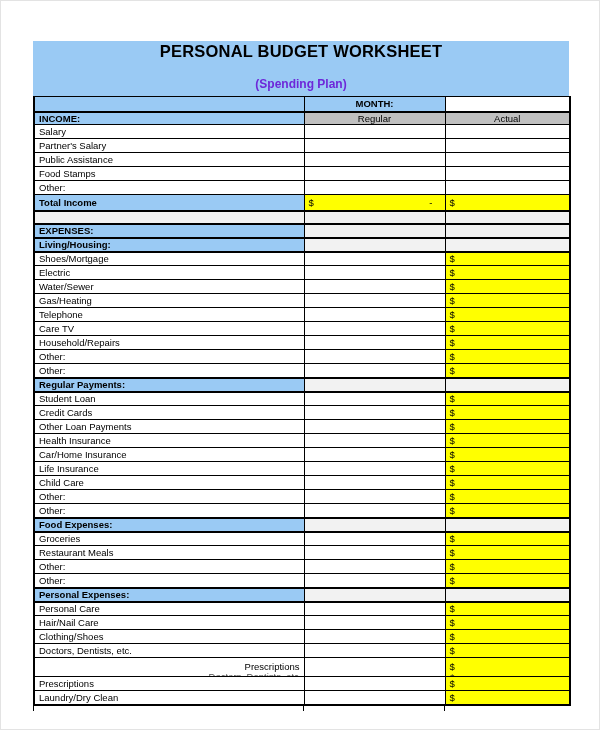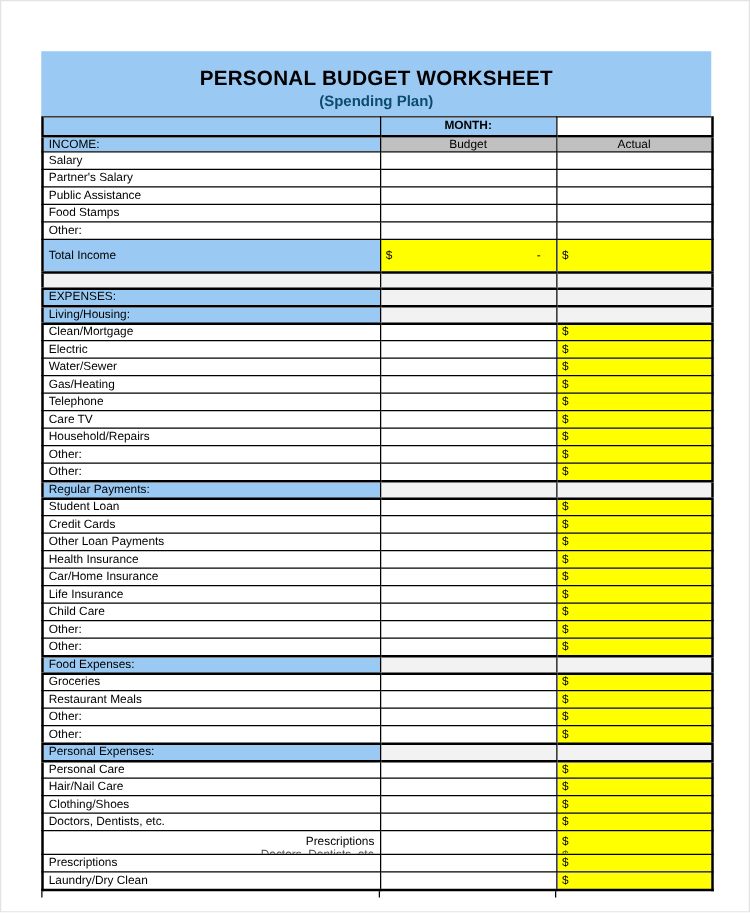--- a/index.html
+++ b/index.html
@@ -1,42 +1,42 @@
 <!DOCTYPE html>
 <html style="--blue: #9ACAF4; --gray: #C0C0C0; --fill: #F2F2F2; --yellow: #FFFF00;"><head>
 <meta charset="utf-8">
 <style>
   * { box-sizing: border-box; }
   html,body { margin:0; padding:0; background:#fff; }
   body { font-family:"Liberation Sans", sans-serif; }
   .page { width:600px; height:730px; position:relative; background:#ffffff; border:1px solid #e3e3e3; overflow:hidden; }
   .sheet { position:absolute; left:32px; top:40px; width:536px; }
 
-  .title-block { background:var(--blue,#9ACAF4); text-align:center; padding:12px 0 5px; }
+  .title-block { background:var(--blue,#9ACAF4); text-align:center; padding:0 0 5px; }
   .title { font-size:16.5px; font-weight:700; color:#000; letter-spacing:.2px; line-height:20px; }
-  .subtitle { font-size:12px; font-weight:700; color:#0c4a6e; margin-top:1px; line-height:14px; }
+  .subtitle { font-size:12px; font-weight:700; color:#6d28d9; margin-top:16px; line-height:14px; }
 
   table.grid { width:536px; border-collapse:collapse; table-layout:fixed;
                border:2px solid #000; border-top-width:1px; }
   td { border:1px solid #000; font-size:9.5px; line-height:11px; color:#000;
        padding:0 4px; vertical-align:middle; overflow:hidden; white-space:nowrap; }
 
   tr.month-row  { height:15px; }
   tr.colhead-row{ height:13px; }
   tr.colhead-row td { border-top-width:2px; }
   tr.r          { height:14px; }
-  tr.total-row  { height:26px; }
+  tr.total-row  { height:16px; }
   tr.total-row td { border-bottom-width:2px; }
   tr.spacer-row { height:13px; }
   tr.sec-row    { height:14px; }
   tr.sec-row td { border-top-width:2px; border-bottom-width:2px; }
   tr.glitch-row { height:19px; }
 
   .c-blue   { background:var(--blue,#9ACAF4); }
-  .c-sec    { background:var(--blue,#9ACAF4); font-weight:400; text-align:left; }
+  .c-sec    { background:var(--blue,#9ACAF4); font-weight:700; text-align:left; }
   .c-gray   { background:var(--gray,#C0C0C0); text-align:center; }
   .c-fill   { background:var(--fill,#F2F2F2); }
   .c-input  { background:#ffffff; }
   .c-label  { background:#ffffff; text-align:left; }
   .c-yellow { background:var(--yellow,#FFFF00); text-align:left; }
 
   .month-label { text-align:center; font-weight:700; }
   .total-budget .cur { float:left; }
   .total-budget .val { float:right; padding-right:8px; }
 
@@ -70,21 +70,21 @@
           <col style="width:125px">
       </colgroup>
       <tbody id="tbody">
         <tr class="month-row">
           <td class="c-blue"></td>
           <td class="c-blue month-label">MONTH:</td>
           <td class="c-input"></td>
         </tr>
         <tr class="colhead-row">
           <td class="c-sec">INCOME:</td>
-          <td class="c-gray">Budget</td>
+          <td class="c-gray">Regular</td>
           <td class="c-gray">Actual</td>
         </tr>
         <tr class="r">
             <td class="c-label">Salary</td>
             <td class="c-input"></td>
             <td class="c-input"></td>
           </tr>
           <tr class="r">
             <td class="c-label">Partner's Salary</td>
             <td class="c-input"></td>
@@ -124,21 +124,21 @@
           <td class="c-sec">EXPENSES:</td>
           <td class="c-fill"></td>
           <td class="c-fill"></td>
         </tr>
       <tr class="sec-row">
             <td class="c-sec">Living/Housing:</td>
             <td class="c-fill"></td>
             <td class="c-fill"></td>
           </tr>
           <tr class="r">
-            <td class="c-label">Clean/Mortgage</td>
+            <td class="c-label">Shoes/Mortgage</td>
             <td class="c-input"></td>
             <td class="c-yellow">$</td>
           </tr>
           <tr class="r">
             <td class="c-label">Electric</td>
             <td class="c-input"></td>
             <td class="c-yellow">$</td>
           </tr>
           <tr class="r">
             <td class="c-label">Water/Sewer</td>

